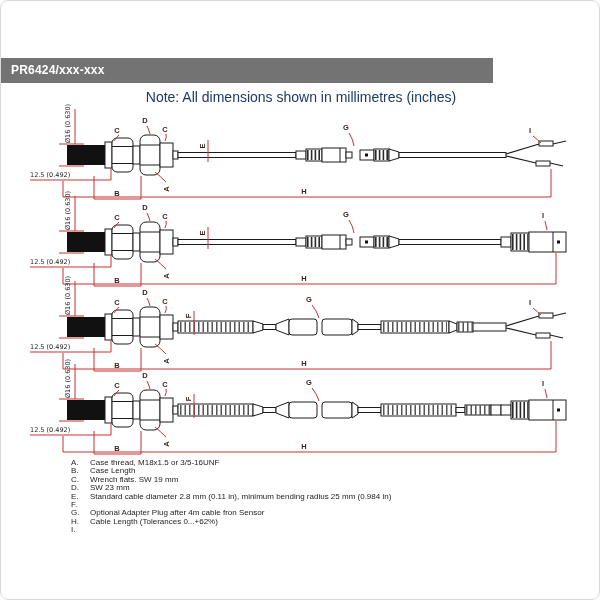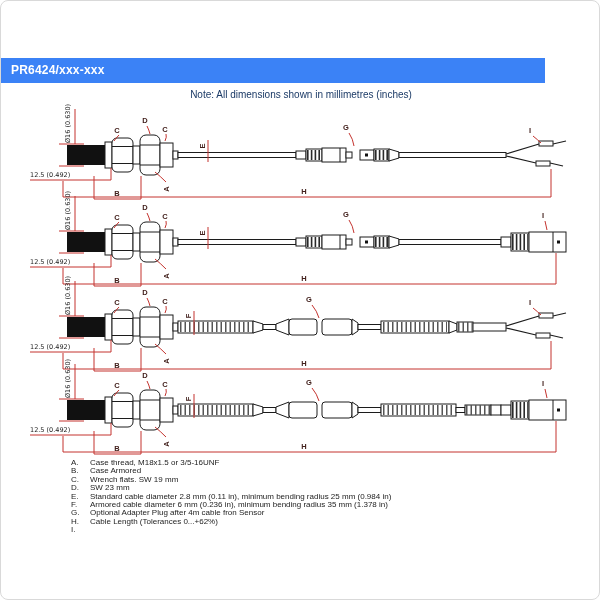--- a/index.html
+++ b/index.html
@@ -1,23 +1,23 @@
 <!DOCTYPE html>
 <html><head>
 <meta charset="utf-8">
 <style>
   html,body{margin:0;padding:0;background:#fff;}
   .page{position:relative;width:600px;height:600px;background:#fff;border:1px solid #d9d9d9;
         border-radius:8px;overflow:hidden;box-sizing:border-box;
         font-family:"Liberation Sans",sans-serif;}
-  .topbar{position:absolute;left:0;top:57px;width:544px;height:25px;background:#3b82f6;}
+  .topbar{position:absolute;left:0;top:57px;width:492px;height:25px;background:#737373;}
   .topbar span{display:block;color:#ffffff;font-size:12px;font-weight:bold;
                line-height:25px;padding-left:10px;letter-spacing:.2px;}
   .note{position:absolute;left:0;top:88px;width:600px;text-align:center;
-        font-size:10px;color:#1b3a66;}
+        font-size:14px;color:#1b3a66;}
   .diagram-svg{position:absolute;left:0;top:84px;}
   
   .part{fill:#ffffff;stroke:#1c1c1c;stroke-width:1;}
   .blk{fill:#111111;stroke:none;}
   .pline{stroke:#1c1c1c;stroke-width:1;}
   .wire{stroke:#1c1c1c;stroke-width:1.2;fill:none;}
   .red{stroke:#c4332e;stroke-width:1;fill:none;}
   .knurl{stroke:#2a2a2a;stroke-dasharray:1.6 2.2;}
   .armor{stroke:#555555;stroke-width:10;stroke-dasharray:1.5 3;}
   .co{font-family:"Liberation Sans",sans-serif;font-size:7.5px;font-weight:bold;
@@ -195,37 +195,36 @@
     </g>
   </svg>
 
   <div class="legend">
     <div class="lrow">
         <span class="lkey">A.</span>
         <span>Case thread, M18x1.5 or 3/5-16UNF</span>
       </div>
     <div class="lrow">
         <span class="lkey">B.</span>
-        <span>Case Armored</span>
+        <span>Case Length</span>
       </div>
     <div class="lrow">
         <span class="lkey">C.</span>
         <span>Wrench flats. SW 19 mm</span>
       </div>
     <div class="lrow">
         <span class="lkey">D.</span>
         <span>SW 23 mm</span>
       </div>
     <div class="lrow">
         <span class="lkey">E.</span>
         <span>Standard cable diameter 2.8 mm (0.11 in), minimum bending radius 25 mm (0.984 in)</span>
       </div>
     <div class="lrow">
         <span class="lkey">F.</span>
-        <span>Armored cable diameter 6 mm (0.236 in), minimum bending radius 35 mm (1.378 in)</span>
       </div>
     <div class="lrow">
         <span class="lkey">G.</span>
         <span>Optional Adapter Plug after 4m cable fron Sensor</span>
       </div>
     <div class="lrow">
         <span class="lkey">H.</span>
         <span>Cable Length (Tolerances 0...+62%)</span>
       </div>
     <div class="lrow">

